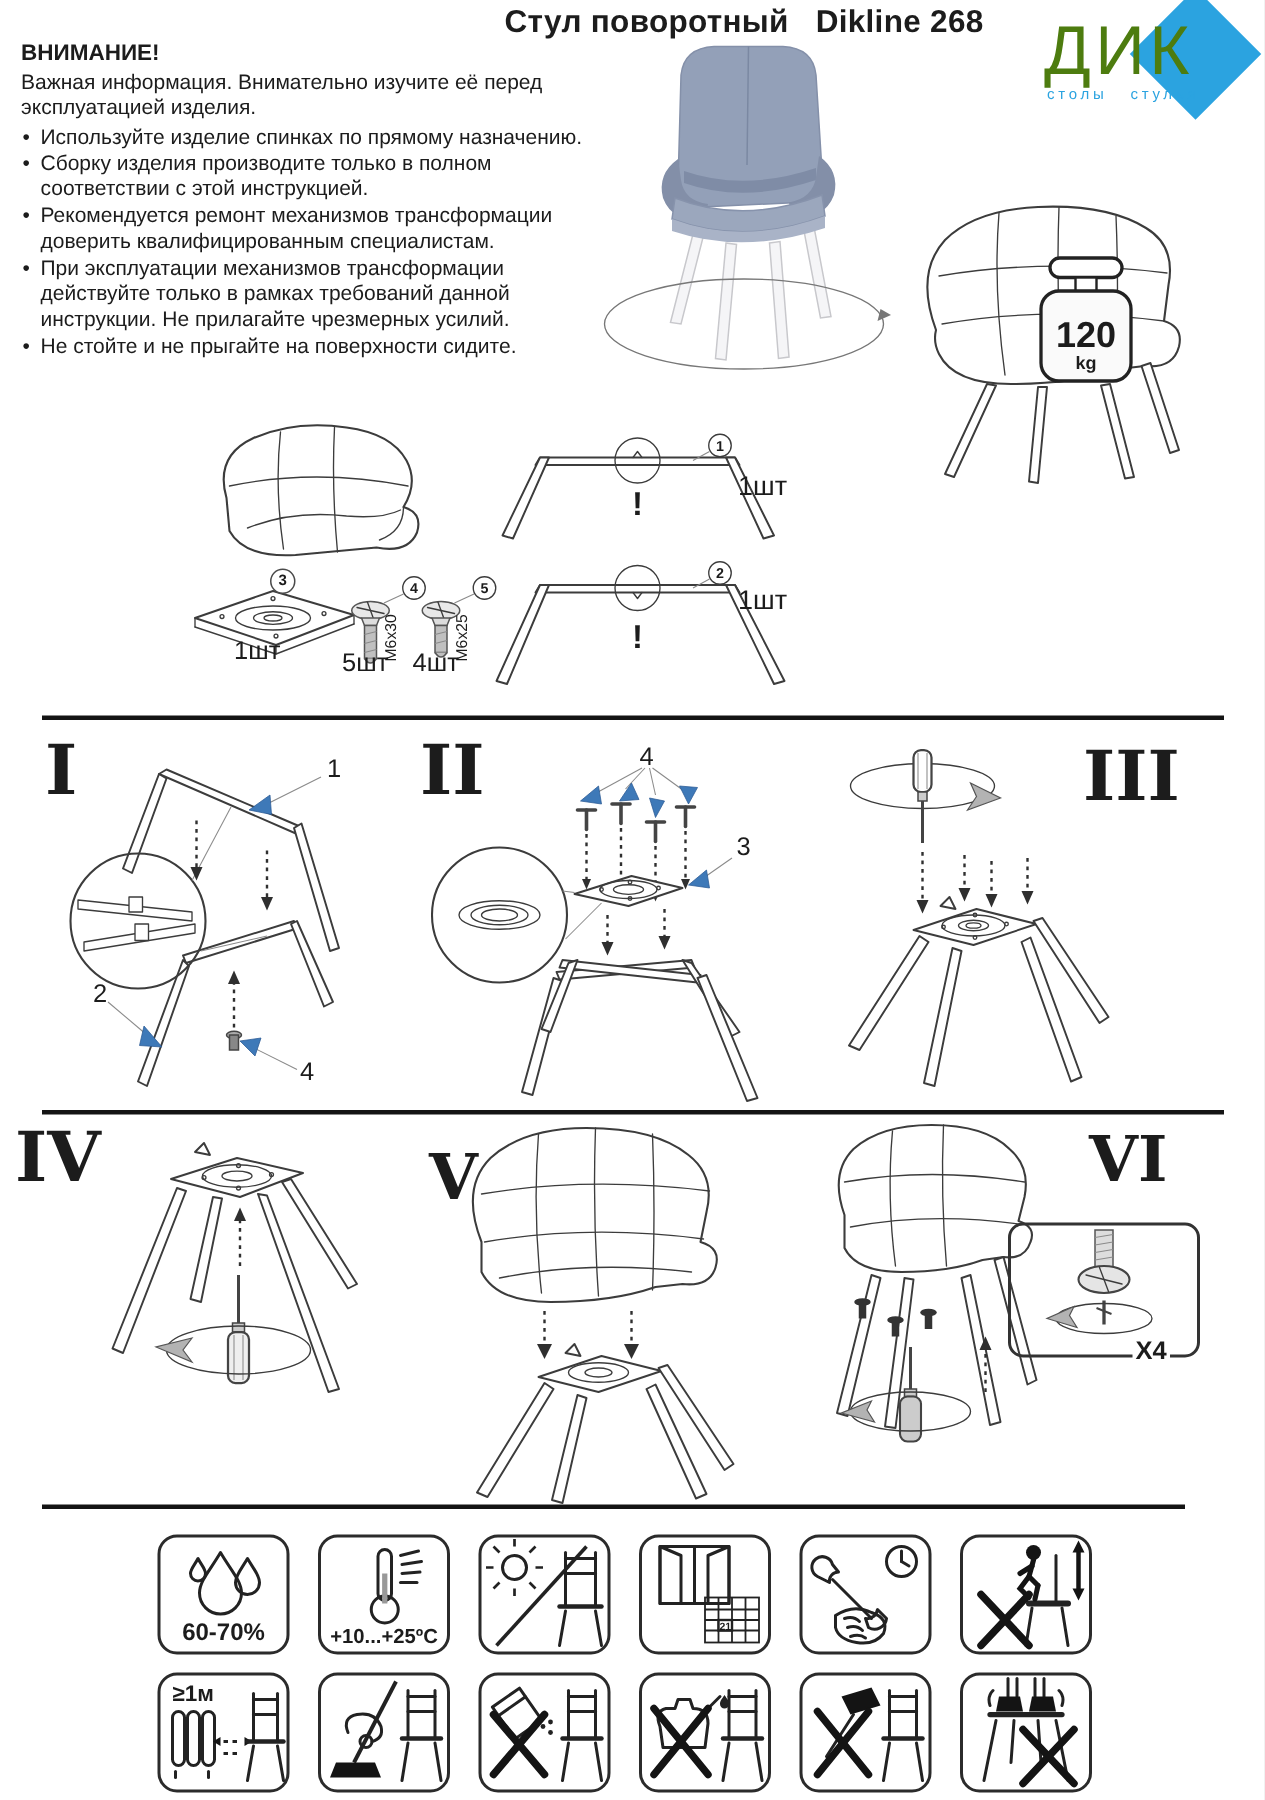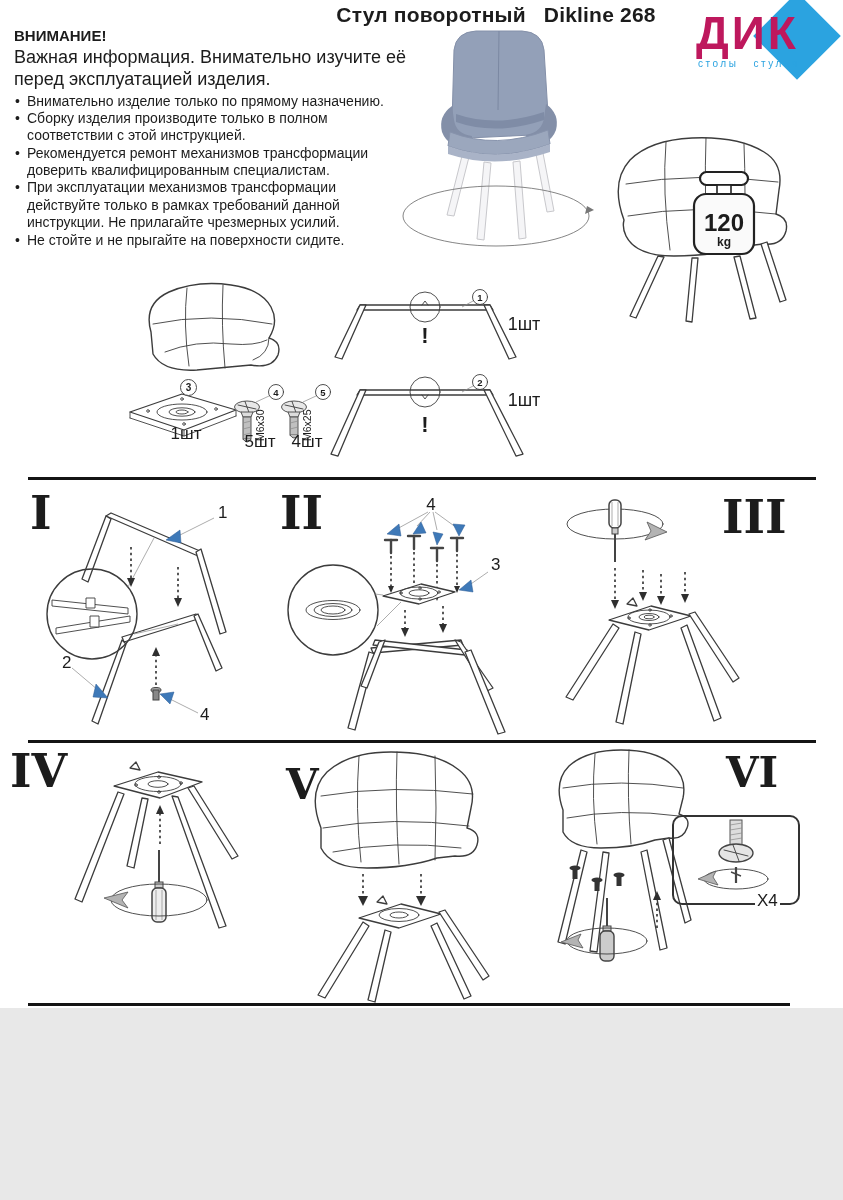--- a/index.html
+++ b/index.html
@@ -1,34 +1,34 @@
 <!DOCTYPE html>
 <html><head>
 <meta charset="utf-8">
 <style>
   html,body{margin:0;padding:0;background:#e8e8e8}
-  .canvas{position:relative;width:843px;height:1008px;background:#fff;margin:0 auto;
+  .canvas{position:relative;width:843px;height:1200px;background:#fff;margin:0 auto;
           font-family:"Liberation Sans",sans-serif;color:#1c1c1c;overflow:hidden}
   .abs{position:absolute}
   .title{font-size:21px;font-weight:700;letter-spacing:.2px;white-space:nowrap}
   .title .model{margin-left:18px}
   .logo-diamond{width:62px;height:62px;background:#2ba3e0;transform:rotate(45deg)}
-  .logo-word{font-size:46px;font-weight:700;color:#be185d;letter-spacing:3px;line-height:1}
+  .logo-word{font-size:46px;font-weight:400;color:#4d7c0f;letter-spacing:3px;line-height:1}
   .logo-tag{font-size:10px;font-weight:400;color:#2ba3e0;letter-spacing:2.5px;word-spacing:10px}
   .warn-h{font-size:15px;font-weight:700;margin:0 0 2px 0}
-  .warn-t{font-size:18px;line-height:1.24;margin:0 0 2px 0}
+  .warn-t{font-size:14px;line-height:1.24;margin:0 0 2px 0}
   ul.warn{margin:0;padding:0;list-style:none;font-size:14px;line-height:1.24;width:392px}
   ul.warn li{position:relative;padding-left:13px}
   ul.warn li::before{content:"•";position:absolute;left:1px}
   .divider{background:#141414;height:2.6px}
   .numeral{font-family:"DejaVu Serif",serif;font-weight:700;line-height:1}
-  .qty{font-size:17px;text-align:center;display:block}
+  .qty{font-size:17px;text-align:left;display:block}
   .callout{display:flex;align-items:center;justify-content:center;width:15px;height:15px;
            border:1.3px solid #4a4a4a;border-radius:50%;font-size:10px;font-weight:700;background:#fff}
-  .x4{font-size:17px;font-weight:400;background:#fff;padding:0 2px;z-index:5}
+  .x4{font-size:17px;font-weight:700;background:#fff;padding:0 2px;z-index:5}
   .care{width:88px;height:80px;border:2.4px solid #2b2b2b;border-radius:13px;box-sizing:border-box;background:#fff}
   svg{display:block}
   svg text{font-family:"Liberation Sans",sans-serif;fill:#1c1c1c}
   .ln{fill:none;stroke:#3c3c3c;stroke-width:1.4;stroke-linejoin:round;stroke-linecap:round}
   .lnw{fill:#fff;stroke:#3c3c3c;stroke-width:1.3;stroke-linejoin:round}
   .thin{stroke-width:.9}
   .hair{stroke:#8a8a8a;stroke-width:.7}
   .dash{fill:none;stroke:#2f2f2f;stroke-width:1.6;stroke-dasharray:2.5 3.2}
   .tri{fill:#2f2f2f;stroke:none}
   .bluearrow{fill:#3e79b8;stroke:#2a5a94;stroke-width:.5}
@@ -49,21 +49,21 @@
   <div class="abs" style="left:690px;top:4px;width:152px;height:70px">
     <div class="abs logo-diamond" style="left:76px;top:1px"></div>
     <div class="abs logo-word" style="left:6px;top:6px">ДИК</div>
     <div class="abs logo-tag" style="left:8px;top:54px">столы стулья</div>
   </div>
 
   <div class="abs" style="left:14px;top:27px;width:396px">
     <p class="warn-h">ВНИМАНИЕ!</p>
     <p class="warn-t">Важная информация. Внимательно изучите её перед эксплуатацией изделия.</p>
     <ul class="warn">
-      <li>Внимательно изделие только по прямому назначению.</li>
+      <li>Используйте изделие спинках по прямому назначению.</li>
       <li>Сборку изделия производите только в полном соответствии с этой инструкцией.</li>
       <li>Рекомендуется ремонт механизмов трансформации доверить квалифицированным специалистам.</li>
       <li>При эксплуатации механизмов трансформации действуйте только в рамках требований данной инструкции. Не прилагайте чрезмерных усилий.</li>
       <li>Не стойте и не прыгайте на поверхности сидите.</li>
     </ul>
   </div>
 
   <svg class="abs" style="left:396px;top:28px" width="205" height="235" viewBox="0 0 205 235">
     <polygon points="66,128 73,129 58,188 51,187" fill="#f5f5f7" stroke="#c8c8cc"></polygon>
     <polygon points="140,126 147,125 158,183 151,184" fill="#f5f5f7" stroke="#c8c8cc"></polygon>

